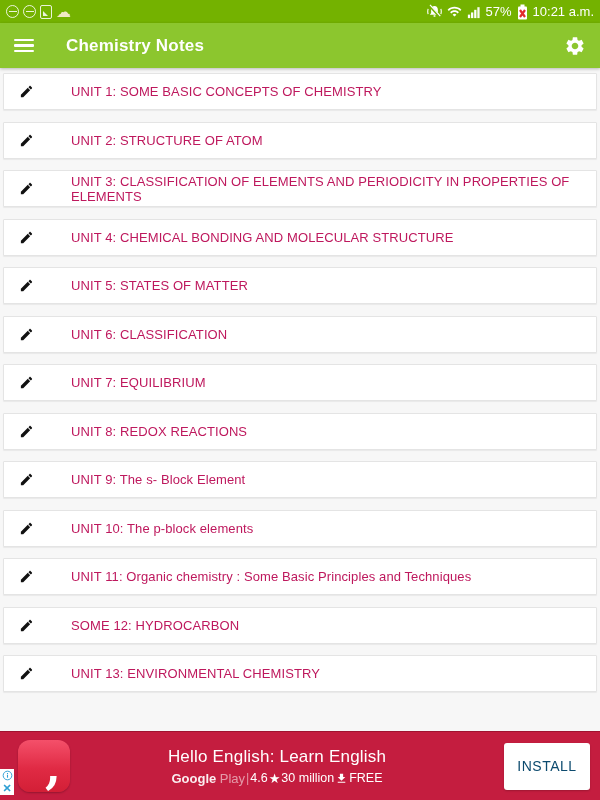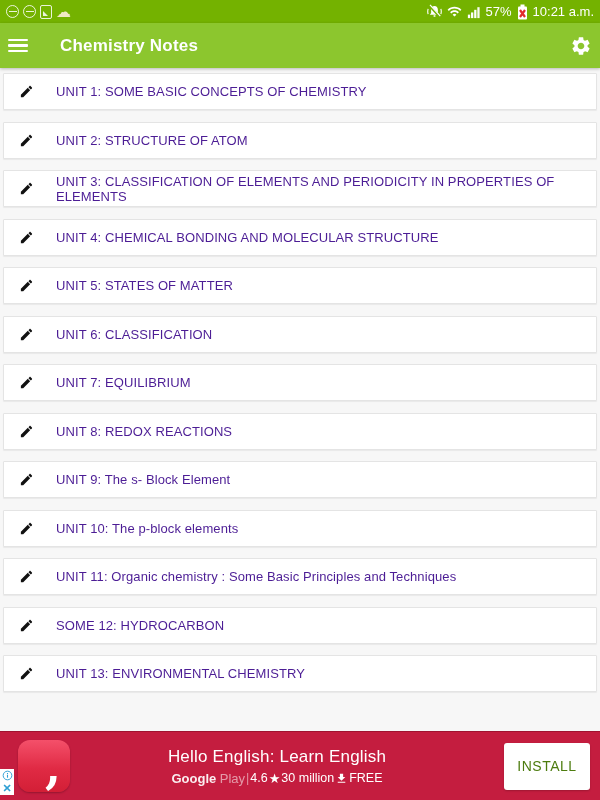--- a/index.html
+++ b/index.html
@@ -29,37 +29,37 @@
   .shot-icon::after {
     content:""; position:absolute; left:2px; bottom:2px;
     border-left:5px solid rgba(255,255,255,.85); border-top:5px solid transparent;
   }
   .cloud-glyph { color:#efe9c4; font-size:15px; line-height:14px; }
   .sb-icon svg { display:block; }
 
   
   .action-bar {
     height:45px; background:#8cc62e; display:flex; align-items:center;
-    padding:0 8px; box-shadow:0 1px 3px rgba(0,0,0,.25); position:relative; z-index:2;
+    padding:0 14px; box-shadow:0 1px 3px rgba(0,0,0,.25); position:relative; z-index:2;
   }
   .hamburger { width:20px; display:flex; flex-direction:column; gap:3px; cursor:pointer; }
   .hamburger span { display:block; height:2.5px; background:#fff; border-radius:1px; }
   .ab-title { color:#fff; font-size:17px; font-weight:bold; margin-left:32px; letter-spacing:.2px; }
   .ab-settings { margin-left:auto; cursor:pointer; display:flex; }
 
   
   .unit-list { padding:5px 3px 0 3px; }
   .unit-card {
     background:#fff; border:1px solid #e4e4e4; border-radius:1px;
     height:37px; margin-bottom:11.5px; display:flex; align-items:center;
     box-shadow:0 1px 1px rgba(0,0,0,.06); cursor:pointer;
   }
   .unit-card .pencil { margin-left:15px; display:flex; }
   .unit-card .unit-label {
-    margin-left:22px; font-size:13px; color:#4c1d95; letter-spacing:.1px;
+    margin-left:37px; font-size:13px; color:#be185d; letter-spacing:.1px;
   }
 
   
   .ad-banner {
     position:absolute; left:0; right:0; bottom:0; height:69px;
     background:#c41d3f; border-top:1px solid #a01330;
     display:flex; align-items:center;
   }
   .ad-app-icon {
     width:52px; height:52px; border-radius:12px; margin-left:18px;
@@ -78,21 +78,21 @@
   .ad-meta {
     margin-top:4px; font-size:12.5px; display:flex; align-items:center;
     justify-content:center; gap:1px;
   }
   .gp-google { color:rgba(255,255,255,.92); font-weight:bold; font-size:13px; }
   .gp-play { color:rgba(255,255,255,.55); font-size:13px; }
   .ad-sep { color:rgba(255,255,255,.5); }
   .ad-star { font-size:13px; }
   .ad-dl { display:inline-flex; }
   .install-btn {
-    flex:0 0 auto; margin-right:10px; background:#fff; color:#4d7c0f;
+    flex:0 0 auto; margin-right:10px; background:#fff; color:#0c4a6e;
     border:none; border-radius:3px; width:86px; height:47px;
     font-size:14px; letter-spacing:.5px; font-family:"Liberation Sans",sans-serif;
     cursor:pointer; box-shadow:0 1px 2px rgba(0,0,0,.2);
   }
   .adchoices {
     position:absolute; left:0; bottom:5px; display:flex; flex-direction:column;
   }
   .adchoices .ac-box {
     width:14px; height:13px; background:#fff; display:flex; align-items:center;
     justify-content:center; cursor:pointer;

